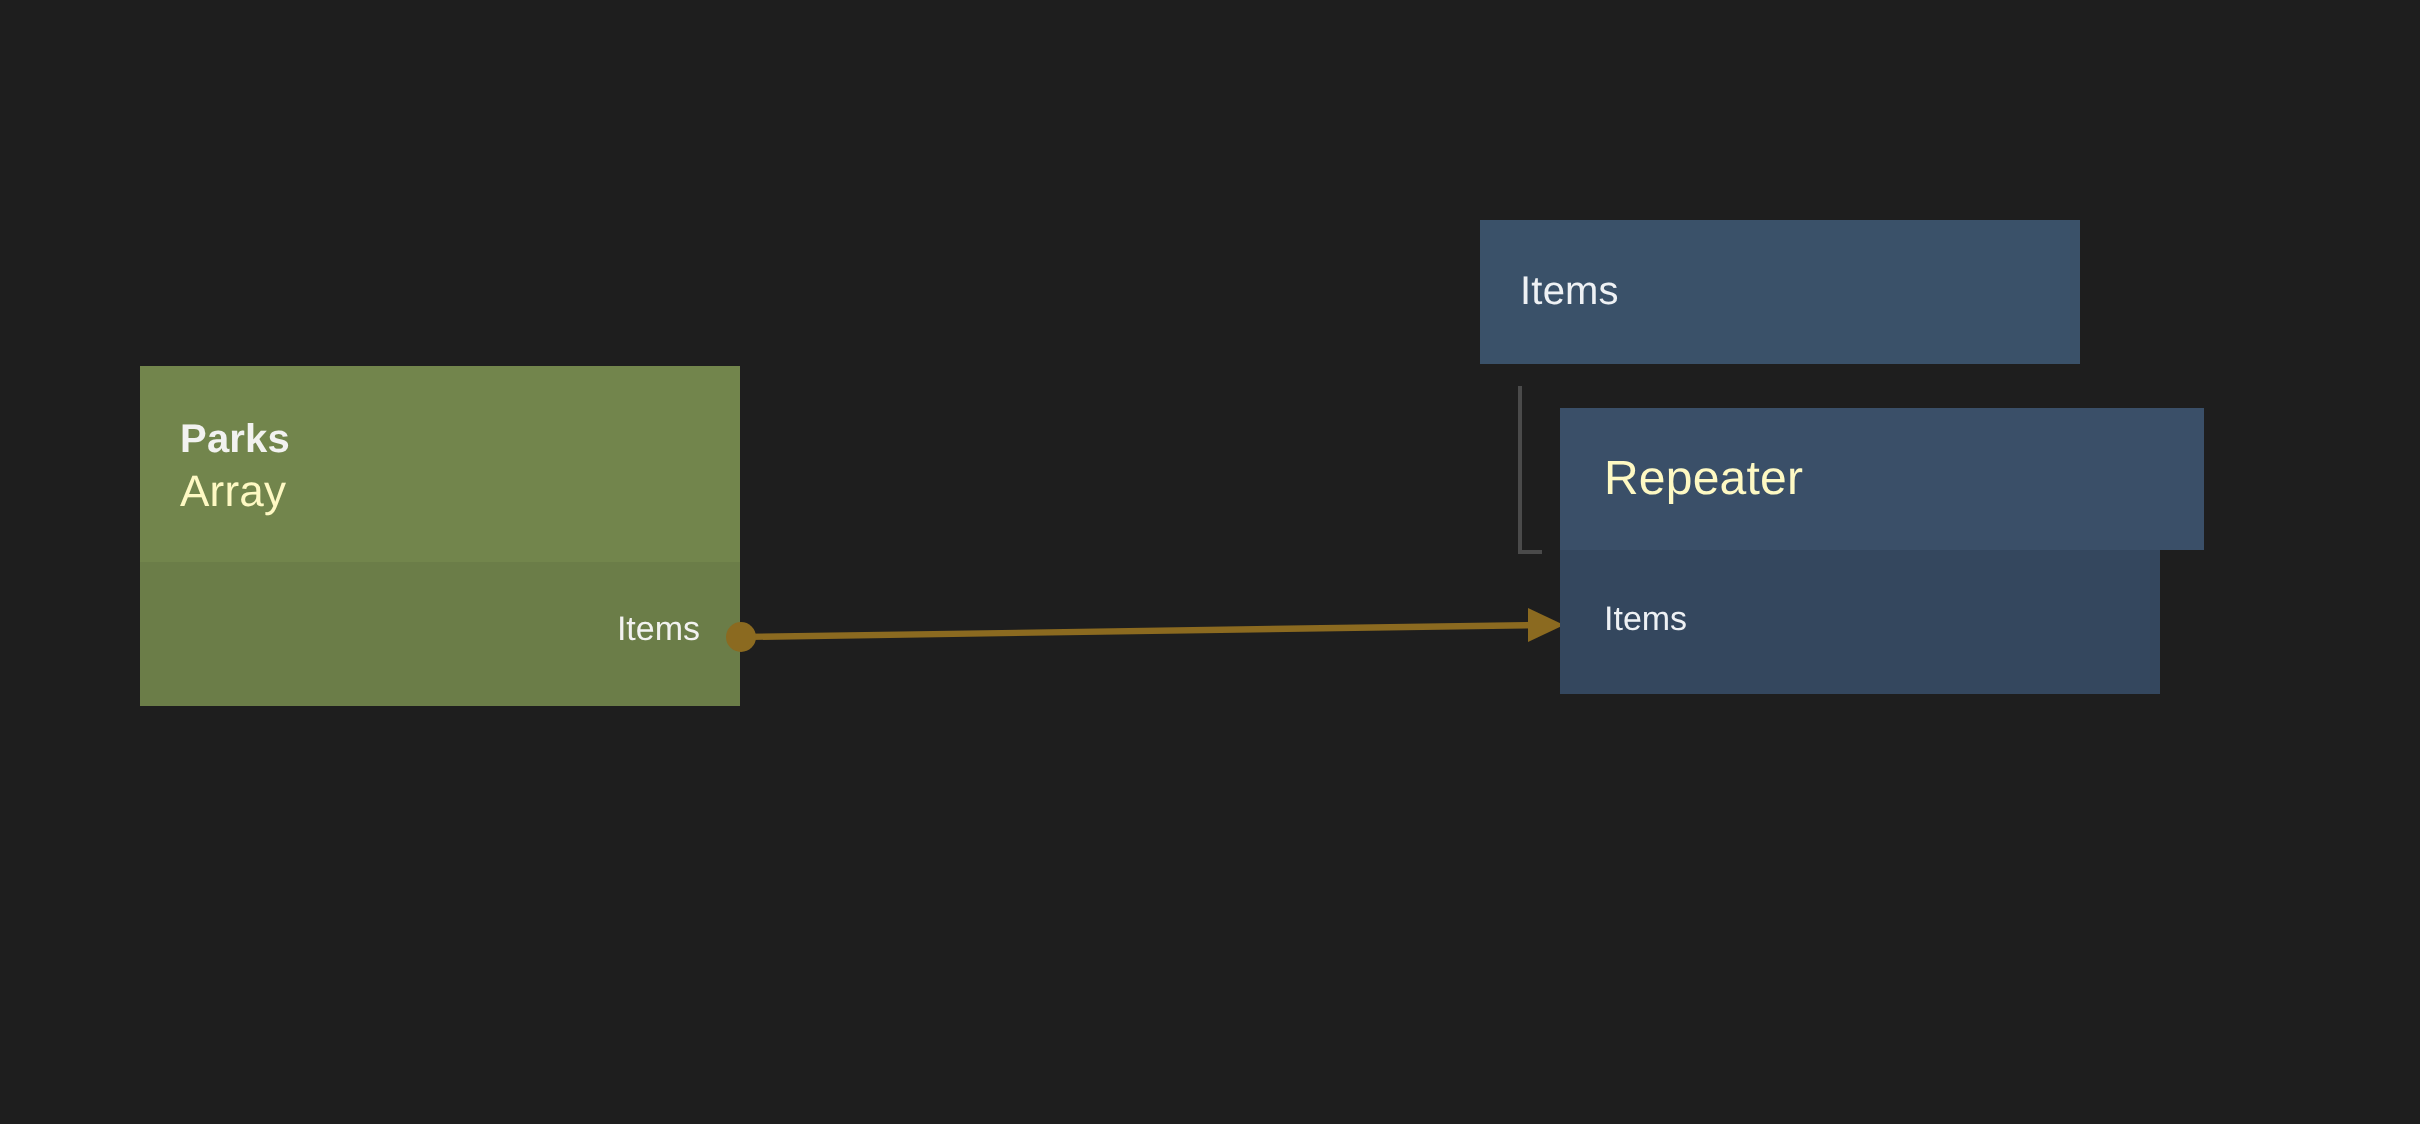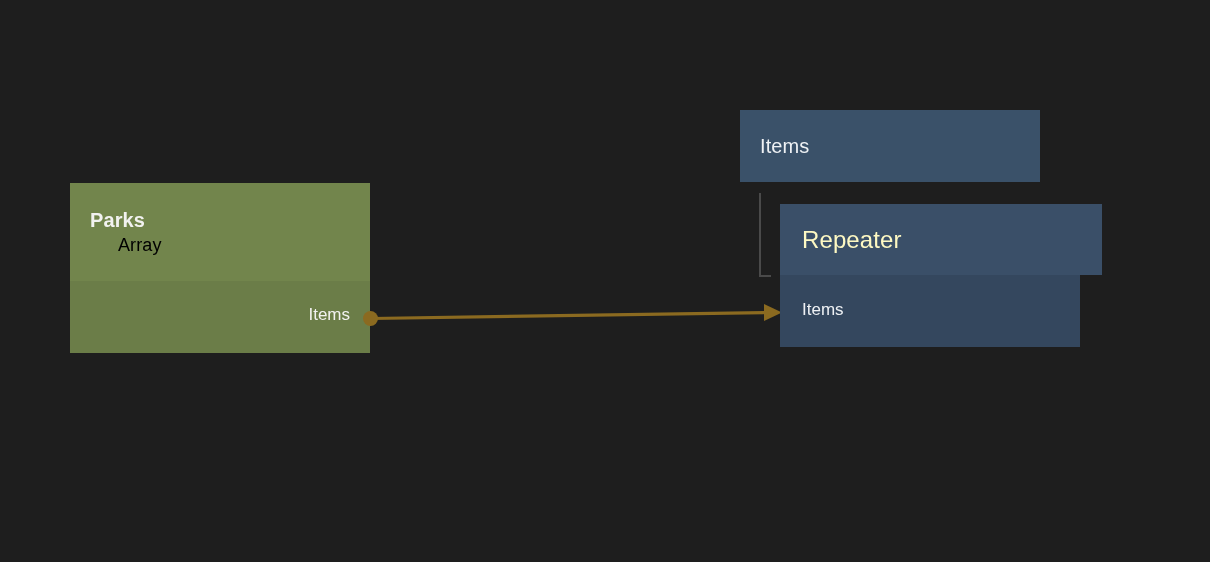--- a/index.html
+++ b/index.html
@@ -56,25 +56,24 @@
     padding: 0 0 0 20px;
   }
   #parks-title {
     color: #f2f2f0;
     font-size: 20px;
     font-weight: bold;
     line-height: 26px;
     letter-spacing: .1px;
   }
   #parks-subtitle {
-    color: #000000;
-    font-size: 18px;
+    color: #fef9c3;
+    font-size: 22px;
     line-height: 25px;
     letter-spacing: .1px;
-    margin-left: 28px;
   }
   #parks-body {
     position: absolute;
     left: 0; top: 98px;
     width: 300px;
     height: 72px;
     background: #6b7d48;
   }
   #parks-port-row {
     position: absolute;

